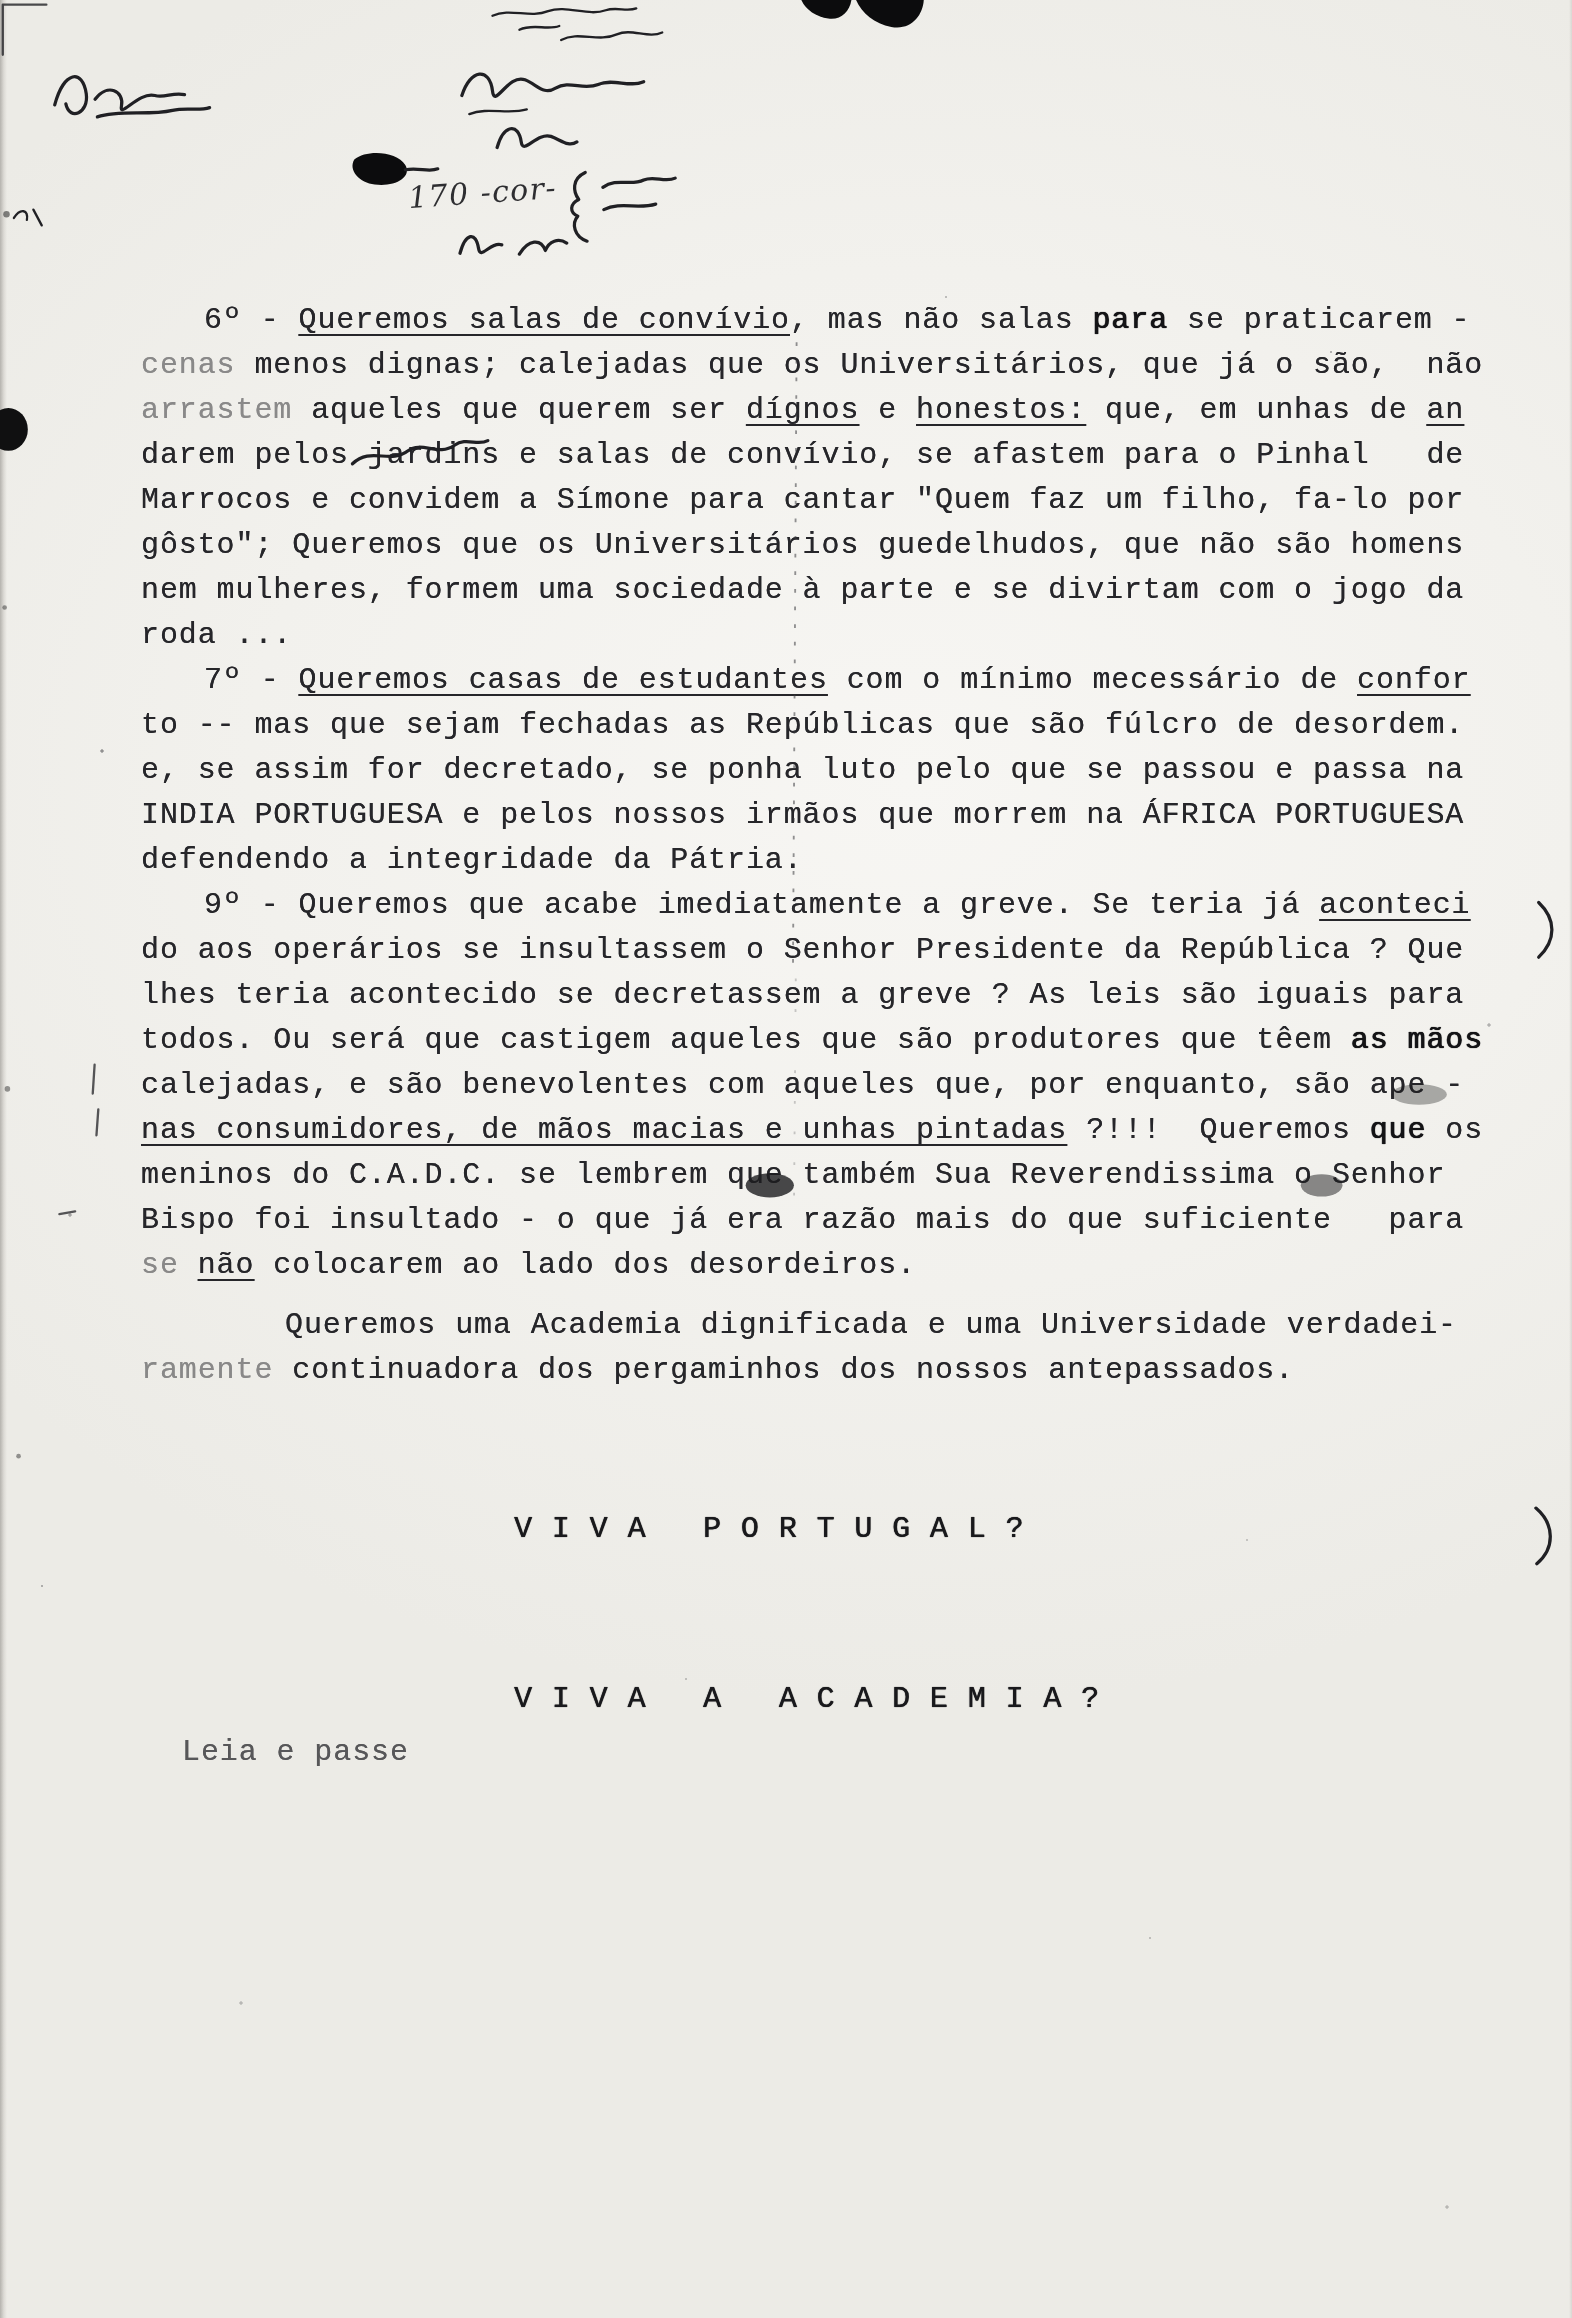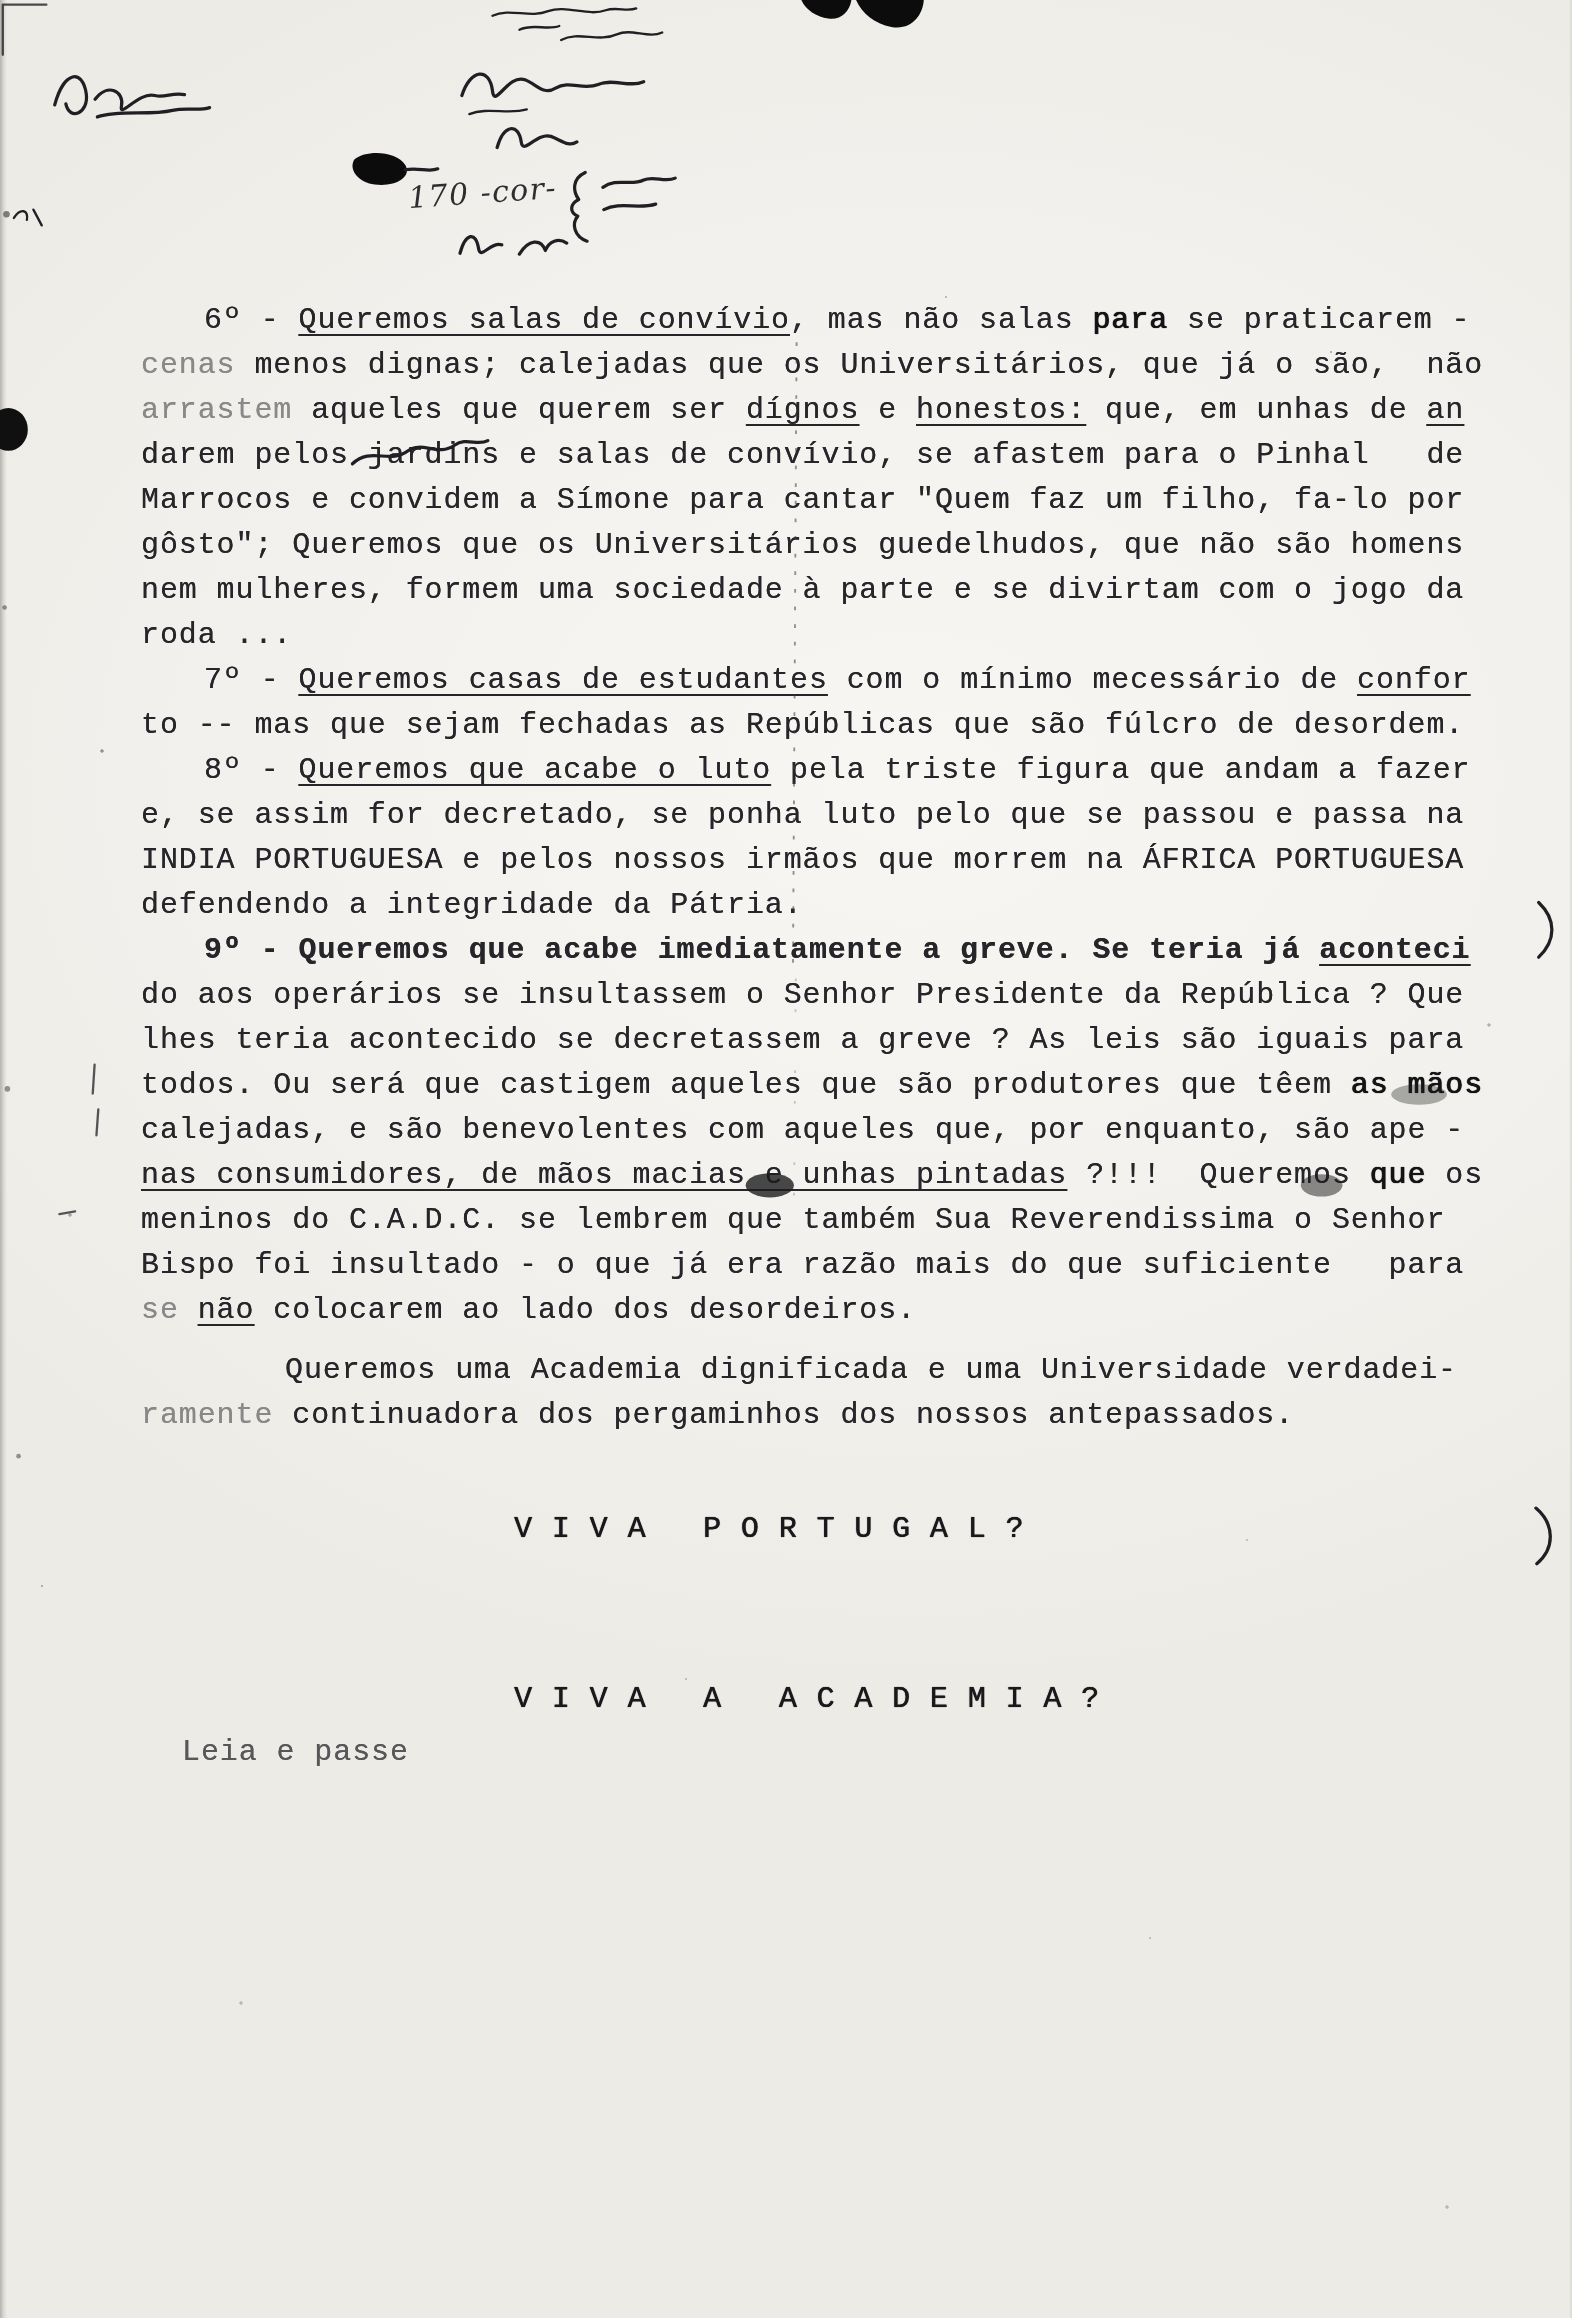--- a/index.html
+++ b/index.html
@@ -58,25 +58,24 @@
       <div class="tline" style="padding-left: 63px;"><span>6º - </span><span class="u">Queremos salas de convívio</span><span>, mas não salas </span><span class="b">para</span><span> se praticarem -</span></div>
       <div class="tline"><span class="f">cenas</span><span> menos dignas; calejadas que os Universitários, que já o são,  não</span></div>
       <div class="tline"><span class="f">arrastem</span><span> aqueles que querem ser </span><span class="u">dígnos</span><span> e </span><span class="u">honestos:</span><span> que, em unhas de </span><span class="u">an</span></div>
       <div class="tline"><span>darem pelos jardins e salas de convívio, se afastem para o Pinhal   de</span></div>
       <div class="tline"><span>Marrocos e convidem a Símone para cantar "Quem faz um filho, fa-lo por</span></div>
       <div class="tline"><span>gôsto"; Queremos que os Universitários guedelhudos, que não são homens</span></div>
       <div class="tline"><span>nem mulheres, formem uma sociedade à parte e se divirtam com o jogo da</span></div>
       <div class="tline"><span>roda ...</span></div>
       <div class="tline" style="padding-left: 63px;"><span>7º - </span><span class="u">Queremos casas de estudantes</span><span> com o mínimo mecessário de </span><span class="u">confor</span></div>
       <div class="tline"><span>to -- mas que sejam fechadas as Repúblicas que são fúlcro de desordem.</span></div>
-      <div class="tline" style="padding-left: 63px;"><span>8º - </span><span class="u">Queremos que acabe o luto</span><span> pela triste figura que andam a fazer</span></div>
       <div class="tline"><span>e, se assim for decretado, se ponha luto pelo que se passou e passa na</span></div>
       <div class="tline"><span>INDIA PORTUGUESA e pelos nossos irmãos que morrem na ÁFRICA PORTUGUESA</span></div>
       <div class="tline"><span>defendendo a integridade da Pátria.</span></div>
-      <div class="tline" style="padding-left: 63px; font-weight: bold;"><span>9º - Queremos que acabe imediatamente a greve. Se teria já </span><span class="u">aconteci</span></div>
+      <div class="tline" style="padding-left: 63px;"><span>9º - Queremos que acabe imediatamente a greve. Se teria já </span><span class="u">aconteci</span></div>
       <div class="tline"><span>do aos operários se insultassem o Senhor Presidente da República ? Que</span></div>
       <div class="tline"><span>lhes teria acontecido se decretassem a greve ? As leis são iguais para</span></div>
       <div class="tline"><span>todos. Ou será que castigem aqueles que são produtores que têem </span><span class="b">as mãos</span></div>
       <div class="tline"><span>calejadas, e são benevolentes com aqueles que, por enquanto, são ape -</span></div>
       <div class="tline"><span class="u">nas consumidores, de mãos macias e unhas pintadas</span><span> ?!!!  Queremos </span><span class="b">que</span><span> os</span></div>
       <div class="tline"><span>meninos do C.A.D.C. se lembrem que também Sua Reverendissima o Senhor</span></div>
       <div class="tline"><span>Bispo foi insultado - o que já era razão mais do que suficiente   para</span></div>
       <div class="tline"><span class="f">se</span><span> </span><span class="u">não</span><span> colocarem ao lado dos desordeiros.</span></div>
       <div class="tline" style="padding-left: 144px; margin-top: 15px;"><span>Queremos uma Academia dignificada e uma Universidade verdadei-</span></div>
       <div class="tline"><span class="f">ramente</span><span> continuadora dos pergaminhos dos nossos antepassados.</span></div>

